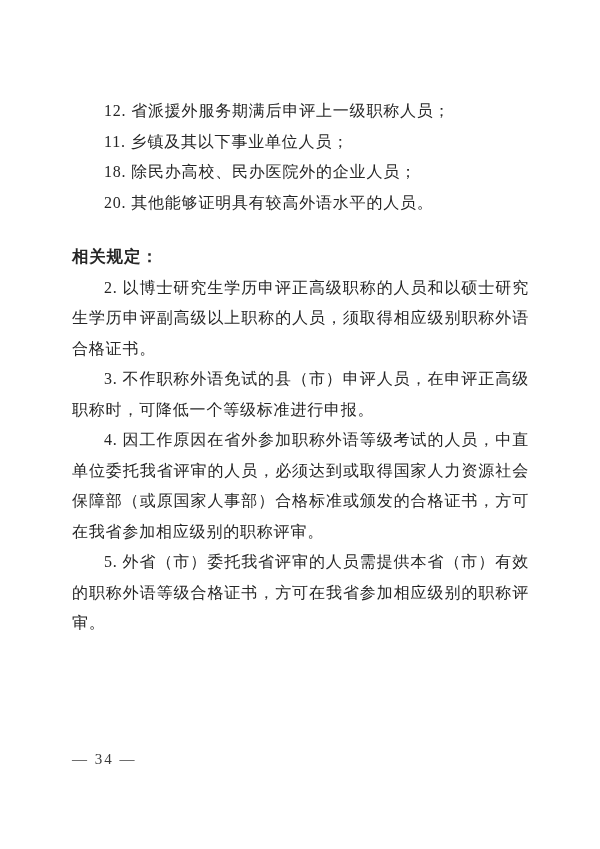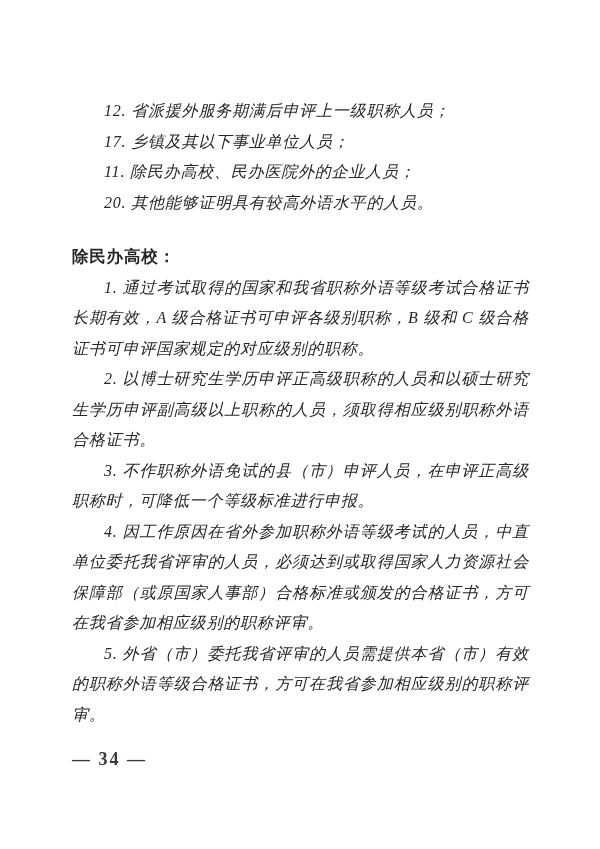--- a/index.html
+++ b/index.html
@@ -27,60 +27,57 @@
     top: 96px;
   }
   .para {
     font-size: 16px;
     line-height: 30.5px;
     letter-spacing: 0.8px;
     text-align: justify;
     text-indent: 2em;
     margin: 0;
     word-break: break-all;
-    font-style: italic;
   }
   .list-block {
     margin: 0;
   }
   .heading {
     font-size: 16.5px;
     font-weight: bold;
     line-height: 30.5px;
     letter-spacing: 0.8px;
     margin: 24px 0 0 0;
   }
   .footer {
     position: absolute;
     left: 72px;
     top: 750px;
-    font-size: 18px;
+    font-size: 15px;
     letter-spacing: 2px;
     color: #3a3a3a;
     line-height: 18px;
-    font-weight: bold;
   }
 </style>
 </head>
 <body>
 
 <div class="page">
   <div class="content">
 
     <div class="list-block">
       <p class="para">12. 省派援外服务期满后申评上一级职称人员；</p>
-      <p class="para">17. 乡镇及其以下事业单位人员；</p>
-      <p class="para">11. 除民办高校、民办医院外的企业人员；</p>
+      <p class="para">11. 乡镇及其以下事业单位人员；</p>
+      <p class="para">18. 除民办高校、民办医院外的企业人员；</p>
       <p class="para">20. 其他能够证明具有较高外语水平的人员。</p>
     </div>
 
-    <h2 class="heading">除民办高校：</h2>
+    <h2 class="heading">相关规定：</h2>
 
     <div>
-      <p class="para">1. 通过考试取得的国家和我省职称外语等级考试合格证书长期有效，A 级合格证书可申评各级别职称，B 级和 C 级合格证书可申评国家规定的对应级别的职称。</p>
       <p class="para">2. 以博士研究生学历申评正高级职称的人员和以硕士研究生学历申评副高级以上职称的人员，须取得相应级别职称外语合格证书。</p>
       <p class="para">3. 不作职称外语免试的县（市）申评人员，在申评正高级职称时，可降低一个等级标准进行申报。</p>
       <p class="para">4. 因工作原因在省外参加职称外语等级考试的人员，中直单位委托我省评审的人员，必须达到或取得国家人力资源社会保障部（或原国家人事部）合格标准或颁发的合格证书，方可在我省参加相应级别的职称评审。</p>
       <p class="para">5. 外省（市）委托我省评审的人员需提供本省（市）有效的职称外语等级合格证书，方可在我省参加相应级别的职称评审。</p>
     </div>
 
   </div>
 
   <div class="footer">— 34 —</div>
 </div>

